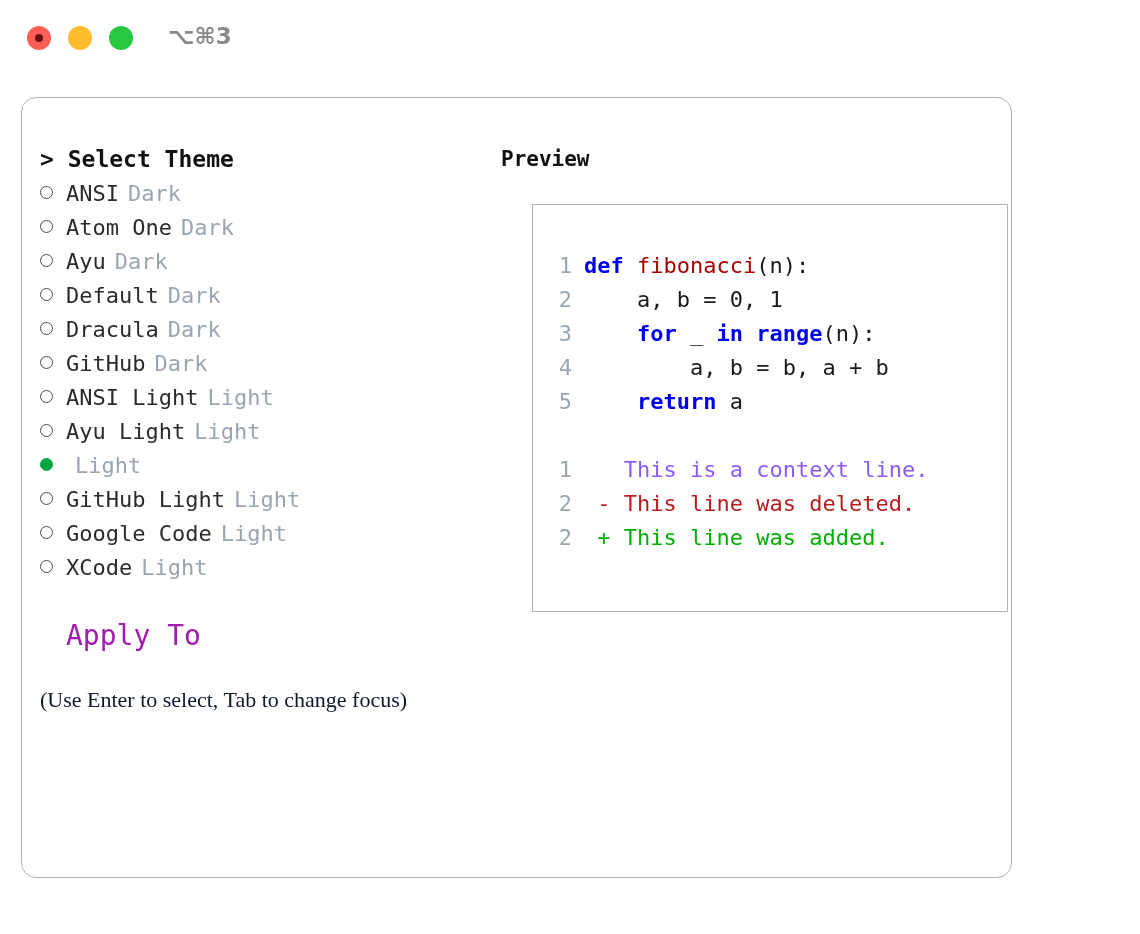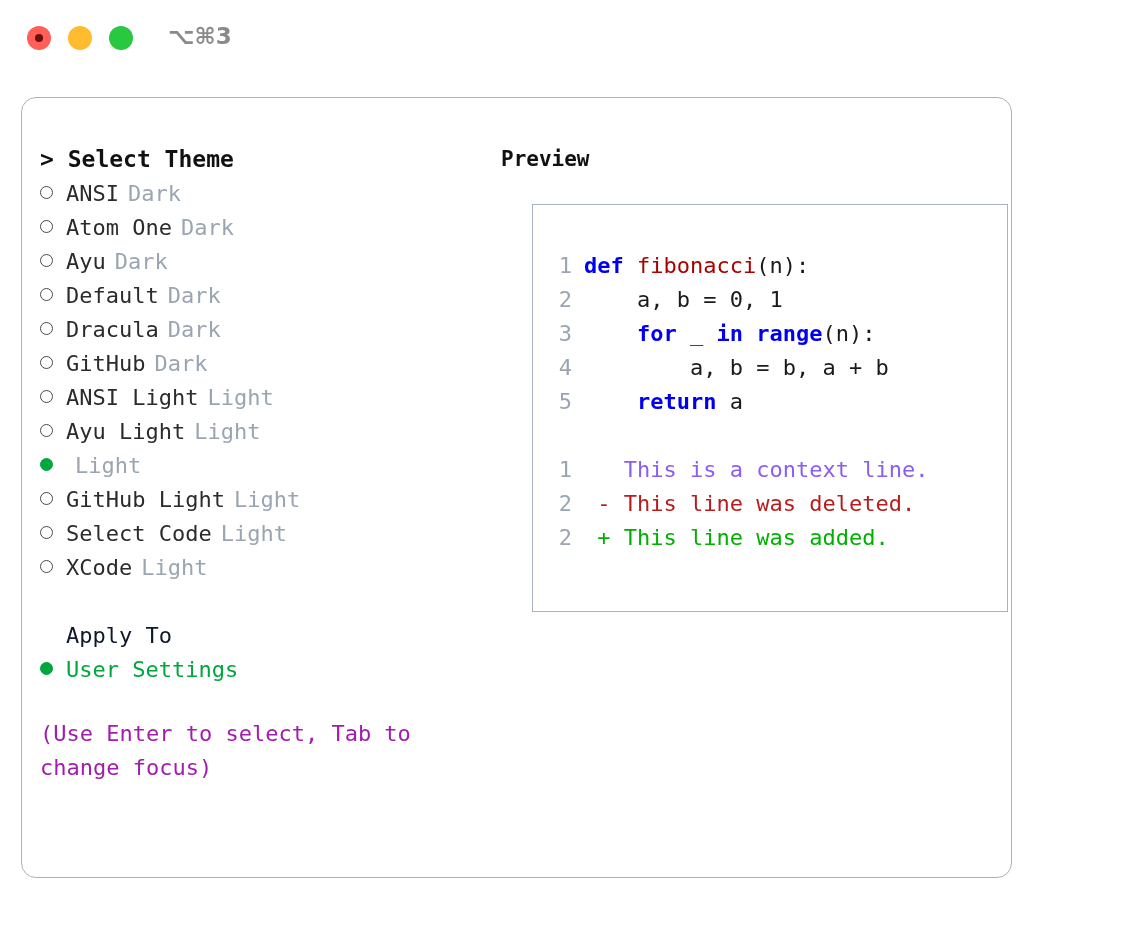--- a/index.html
+++ b/index.html
@@ -124,34 +124,35 @@
   .opt-label { color: #2b2b2b; }
   .opt-row.selected .opt-label { color: #00a63e; }
   .opt-tag {
     color: #9aa5b1;
     margin-left: 9px;
   }
 
   .spacer { height: 34px; }
 
   .apply-head {
-    font-size: 22px;
-    color: #0f172a;
+    font-size: 28px;
+    color: #a21caf;
     line-height: 34px;
     padding-left: 26px;
     white-space: pre;
   }
 
   .hint {
     margin-top: 30px;
     font-size: 22px;
     line-height: 34px;
-    color: #a21caf;
+    color: #0f172a;
     width: 400px;
     white-space: pre-wrap;
+    font-family: Liberation Serif, serif;
   }
 
   
   .preview-head {
     font-size: 21px;
     font-weight: bold;
     color: #111111;
     line-height: 34px;
     white-space: pre;
   }
@@ -208,29 +209,28 @@
           <div class="opt-row"><span class="marker"><span class="dot-hollow"></span></span><span class="opt-label">ANSI</span><span class="opt-tag">Dark</span></div>
           <div class="opt-row"><span class="marker"><span class="dot-hollow"></span></span><span class="opt-label">Atom One</span><span class="opt-tag">Dark</span></div>
           <div class="opt-row"><span class="marker"><span class="dot-hollow"></span></span><span class="opt-label">Ayu</span><span class="opt-tag">Dark</span></div>
           <div class="opt-row"><span class="marker"><span class="dot-hollow"></span></span><span class="opt-label">Default</span><span class="opt-tag">Dark</span></div>
           <div class="opt-row"><span class="marker"><span class="dot-hollow"></span></span><span class="opt-label">Dracula</span><span class="opt-tag">Dark</span></div>
           <div class="opt-row"><span class="marker"><span class="dot-hollow"></span></span><span class="opt-label">GitHub</span><span class="opt-tag">Dark</span></div>
           <div class="opt-row"><span class="marker"><span class="dot-hollow"></span></span><span class="opt-label">ANSI Light</span><span class="opt-tag">Light</span></div>
           <div class="opt-row"><span class="marker"><span class="dot-hollow"></span></span><span class="opt-label">Ayu Light</span><span class="opt-tag">Light</span></div>
           <div class="opt-row selected"><span class="marker"><span class="dot-filled"></span></span><span class="opt-tag">Light</span></div>
           <div class="opt-row"><span class="marker"><span class="dot-hollow"></span></span><span class="opt-label">GitHub Light</span><span class="opt-tag">Light</span></div>
-          <div class="opt-row"><span class="marker"><span class="dot-hollow"></span></span><span class="opt-label">Select Code</span><span class="opt-tag">Light</span></div>
+          <div class="opt-row"><span class="marker"><span class="dot-hollow"></span></span><span class="opt-label">Google Code</span><span class="opt-tag">Light</span></div>
           <div class="opt-row"><span class="marker"><span class="dot-hollow"></span></span><span class="opt-label">XCode</span><span class="opt-tag">Light</span></div>
         </div>
 
       <div class="spacer"></div>
 
       <div class="apply-head">Apply To</div>
       <div class="opt-list" id="apply-list">
-          <div class="opt-row selected"><span class="marker"><span class="dot-filled"></span></span><span class="opt-label">User Settings</span></div>
         </div>
 
       <div class="hint">(Use Enter to select, Tab to change focus)</div>
     </div>
 
     <div class="right-col">
       <div class="preview-head">Preview</div>
       <div class="preview-box">
         <div class="code" id="code-block"><div class="cline"><span class="lnum">1</span><span><span class="kw">def</span><span class="pl"> </span><span class="fn">fibonacci</span><span class="pl">(n):</span></span></div><div class="cline"><span class="lnum">2</span><span><span class="pl">    </span><span class="pl">a, b = 0, 1</span></span></div><div class="cline"><span class="lnum">3</span><span><span class="pl">    </span><span class="kw">for</span><span class="pl"> _ </span><span class="kw">in</span><span class="pl"> </span><span class="kw">range</span><span class="pl">(n):</span></span></div><div class="cline"><span class="lnum">4</span><span><span class="pl">        </span><span class="pl">a, b = b, a + b</span></span></div><div class="cline"><span class="lnum">5</span><span><span class="pl">    </span><span class="kw">return</span><span class="pl"> a</span></span></div><div class="gap"></div><div class="cline"><span class="lnum">1</span><span class="ctx">   This is a context line.</span></div><div class="cline"><span class="lnum">2</span><span class="del"> - This line was deleted.</span></div><div class="cline"><span class="lnum">2</span><span class="add"> + This line was added.</span></div></div>
       </div>

